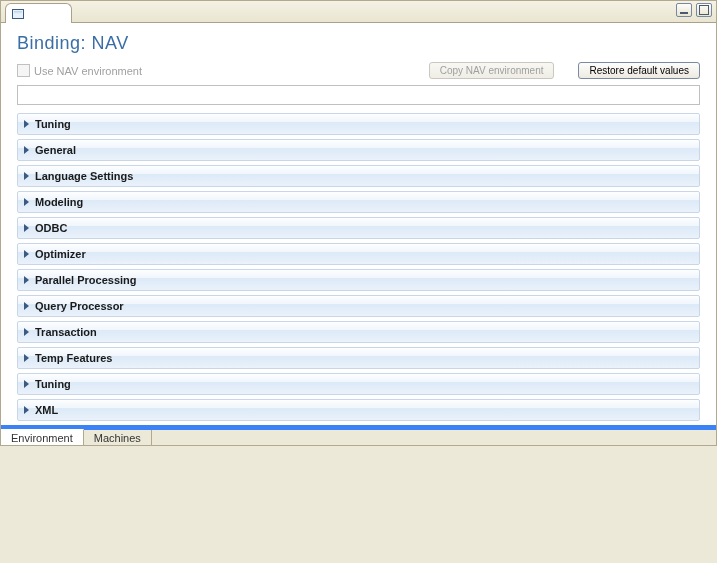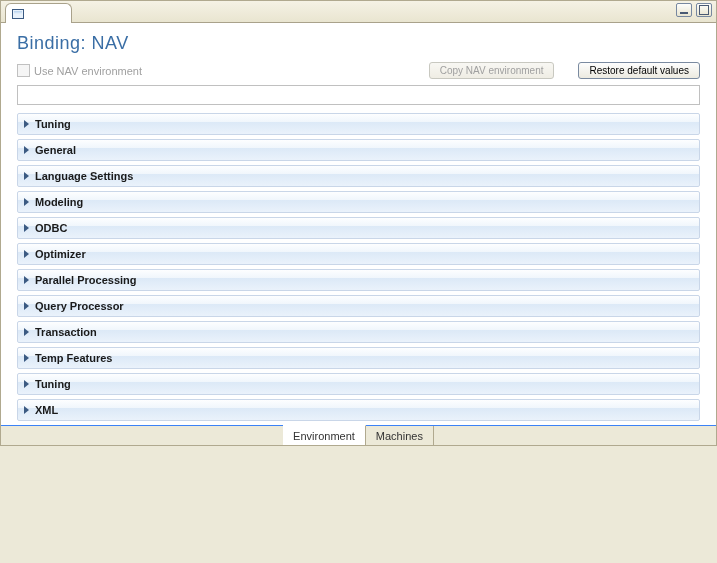--- a/index.html
+++ b/index.html
@@ -36,21 +36,21 @@
   .btn.disabled { color: #a0a0a0; border-color: #c8c8c0; background: linear-gradient(#f8f7f3,#efede4); cursor: default; }
   
   .filter-bar { margin: 0 16px 8px 16px; height: 20px; border: 1px solid #c0c0c0; background: #fff; }
   
   .section-list { margin: 0 16px; overflow-y: auto; }
   .section { height: 22px; display: flex; align-items: center; padding: 0 6px; margin-bottom: 4px; border: 1px solid #c9d6e8; border-radius: 2px; background: linear-gradient(to bottom, #fdfeff 0%, #f0f6fc 40%, #dce9f7 41%, #eaf2fb 100%); cursor: pointer; }
   .tri { display: inline-block; width: 0; height: 0; border-top: 4px solid transparent; border-bottom: 4px solid transparent; border-left: 5px solid #3b5a82; margin-right: 6px; }
   .section-label { color: #1a1a1a; font-weight: bold; font-size: 11px; }
   
   
-  .bottom-tabs { height: 20px; background: #ece9d8; border-top: 1px solid #3b82f6; display: flex; align-items: stretch; justify-content: center; }
+  .bottom-tabs { height: 20px; background: #ece9d8; border-top: 5px solid #3b82f6; display: flex; align-items: stretch; }
   .btab { padding: 2px 10px; background: #ece9d8; border-right: 1px solid #b0a98f; color: #333; cursor: pointer; display: flex; align-items: center; }
   .btab.active { background: #fff; border-top: 1px solid #fff; margin-top: -1px; }
 </style>
 </head>
 <body>
 
 <div class="window">
 
   <div class="tab-bar">
     <div class="tab tab-nav active">

